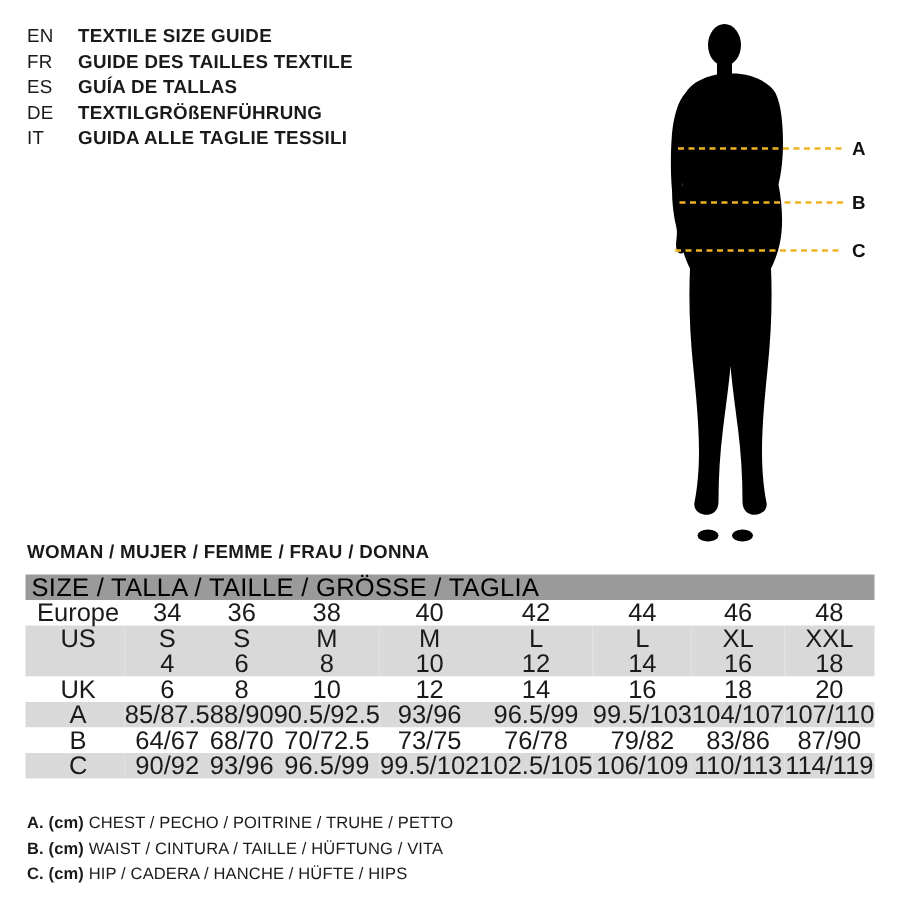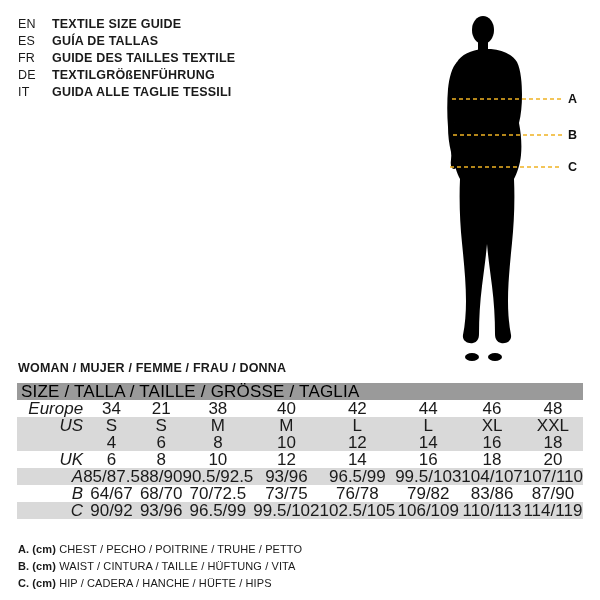--- a/index.html
+++ b/index.html
@@ -84,24 +84,23 @@
     font-size: 17px;
   }
   .size-table td {
     padding: 0;
     height: 17px;
     line-height: 17px;
     text-align: center;
     white-space: nowrap;
   }
   .size-table td.label-col {
-    text-align: right;
+    text-align: center;
     padding-left: 4px;
     width: 84px;
-    font-style: italic;
   }
   .row-head td {
     background: #9a9a9a;
     color: #000;
     font-weight: 400;
     text-align: left;
     padding-left: 4px;
     letter-spacing: 0.2px;
   }
   .row-alt td {
@@ -131,26 +130,26 @@
 <body>
 
 <div class="page">
 
   <div class="lang-block">
     <div class="lang-row">
       <span class="lang-code">EN</span>
       <span class="lang-text">TEXTILE SIZE GUIDE</span>
     </div>
     <div class="lang-row">
+      <span class="lang-code">FR</span>
+      <span class="lang-text">GUIDE DES TAILLES TEXTILE</span>
+    </div>
+    <div class="lang-row">
       <span class="lang-code">ES</span>
       <span class="lang-text">GUÍA DE TALLAS</span>
-    </div>
-    <div class="lang-row">
-      <span class="lang-code">FR</span>
-      <span class="lang-text">GUIDE DES TAILLES TEXTILE</span>
     </div>
     <div class="lang-row">
       <span class="lang-code">DE</span>
       <span class="lang-text">TEXTILGRÖßENFÜHRUNG</span>
     </div>
     <div class="lang-row">
       <span class="lang-code">IT</span>
       <span class="lang-text">GUIDA ALLE TAGLIE TESSILI</span>
     </div>
   </div>
@@ -217,21 +216,21 @@
 
   <table class="size-table">
     <tbody>
       <tr class="row-head">
         <td colspan="9">SIZE / TALLA / TAILLE / GRÖSSE / TAGLIA</td>
       </tr>
 
       <tr class="row-plain">
         <td class="label-col">Europe</td>
         <td>34</td>
-        <td>21</td>
+        <td>36</td>
         <td>38</td>
         <td>40</td>
         <td>42</td>
         <td>44</td>
         <td>46</td>
         <td>48</td>
       </tr>
 
       <tr class="row-alt">
         <td class="label-col">US</td>

